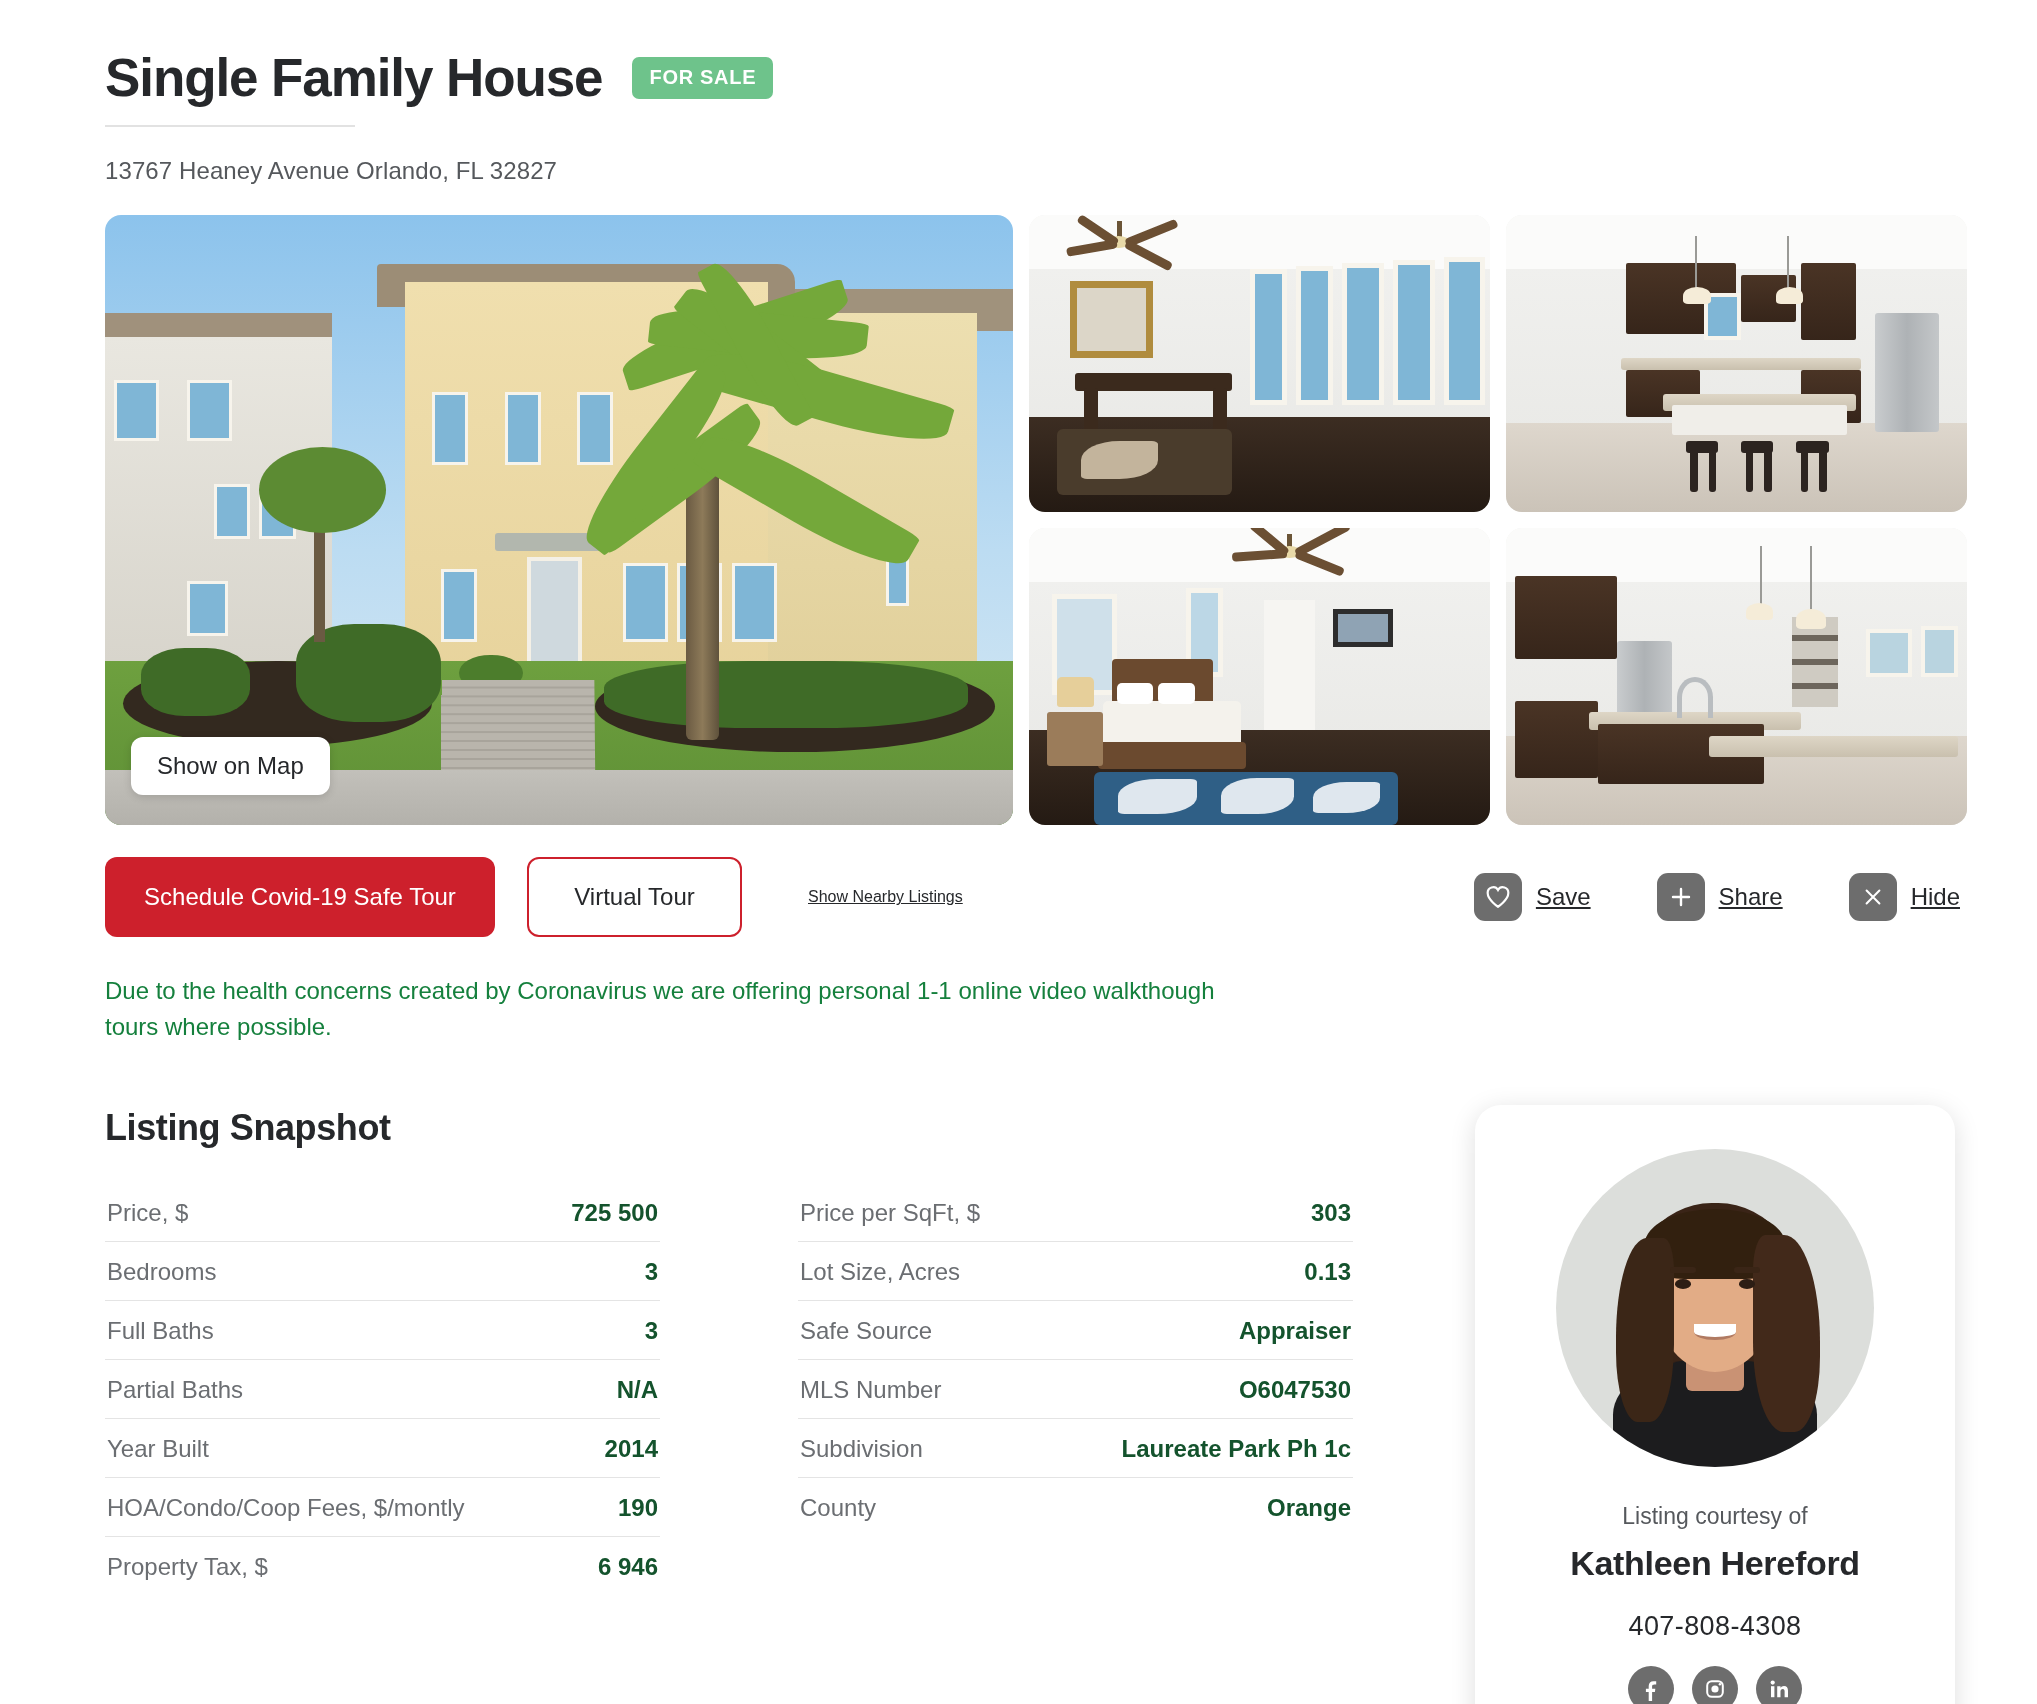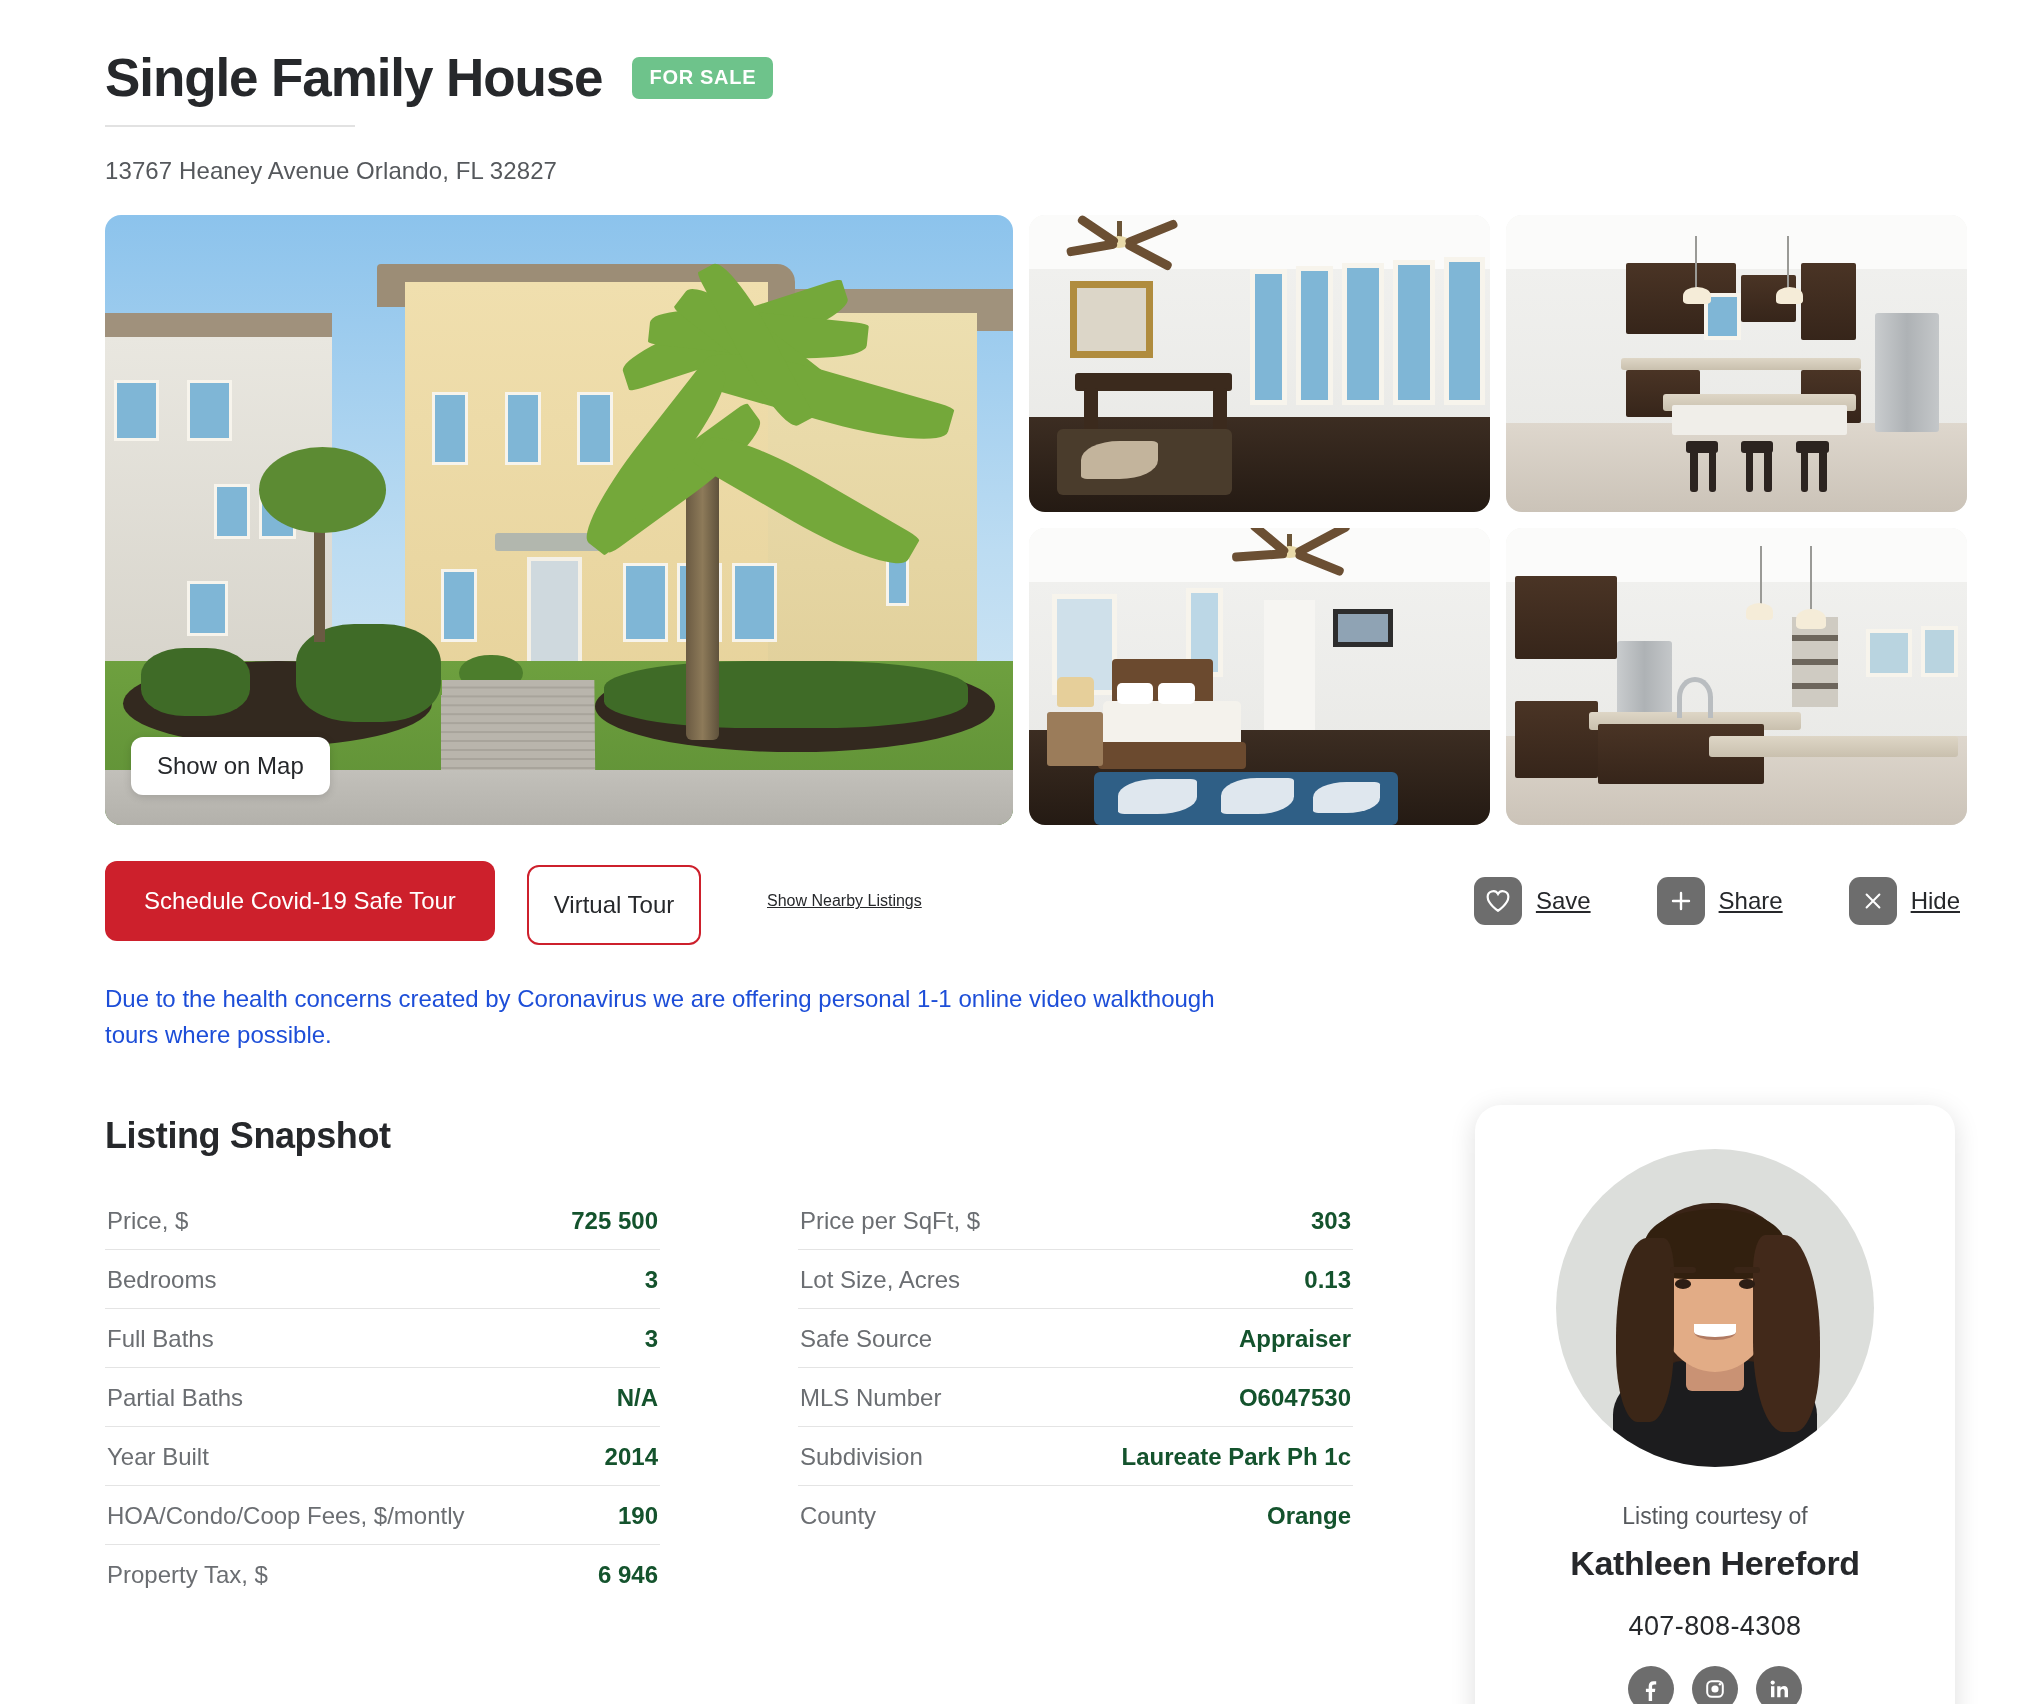--- a/index.html
+++ b/index.html
@@ -202,28 +202,27 @@
     border: none;
     border-radius: 12px;
     cursor: pointer;
     font-family: inherit;
   }
   .btn-virtual {
     background: #ffffff;
     color: #26282b;
     font-size: 24px;
     padding: 24px 0;
-    width: 174px;
+    width: 215px;
     text-align: center;
     border: 2px solid #cd202c;
     border-radius: 12px;
     margin-left: 32px;
     cursor: pointer;
     font-family: inherit;
-    margin-top: 8px;
   }
   .link-nearby {
     margin-left: 66px;
     font-size: 16px;
     color: #26282b;
     text-decoration: underline;
     cursor: pointer;
     white-space: nowrap;
   }
   .save-share-hide {
@@ -248,21 +247,21 @@
     text-decoration: underline;
     cursor: pointer;
   }
   .ssh-gap { width: 26px; }
 
   
   .covid-note {
     margin-top: 36px;
     font-size: 24px;
     line-height: 1.5;
-    color: #1d4ed8;
+    color: #15803d;
     width: 1150px;
   }
 
   
   .snapshot-title {
     margin-top: 62px;
     font-size: 36px;
     font-weight: bold;
     color: #26282b;
     letter-spacing: -0.4px;

